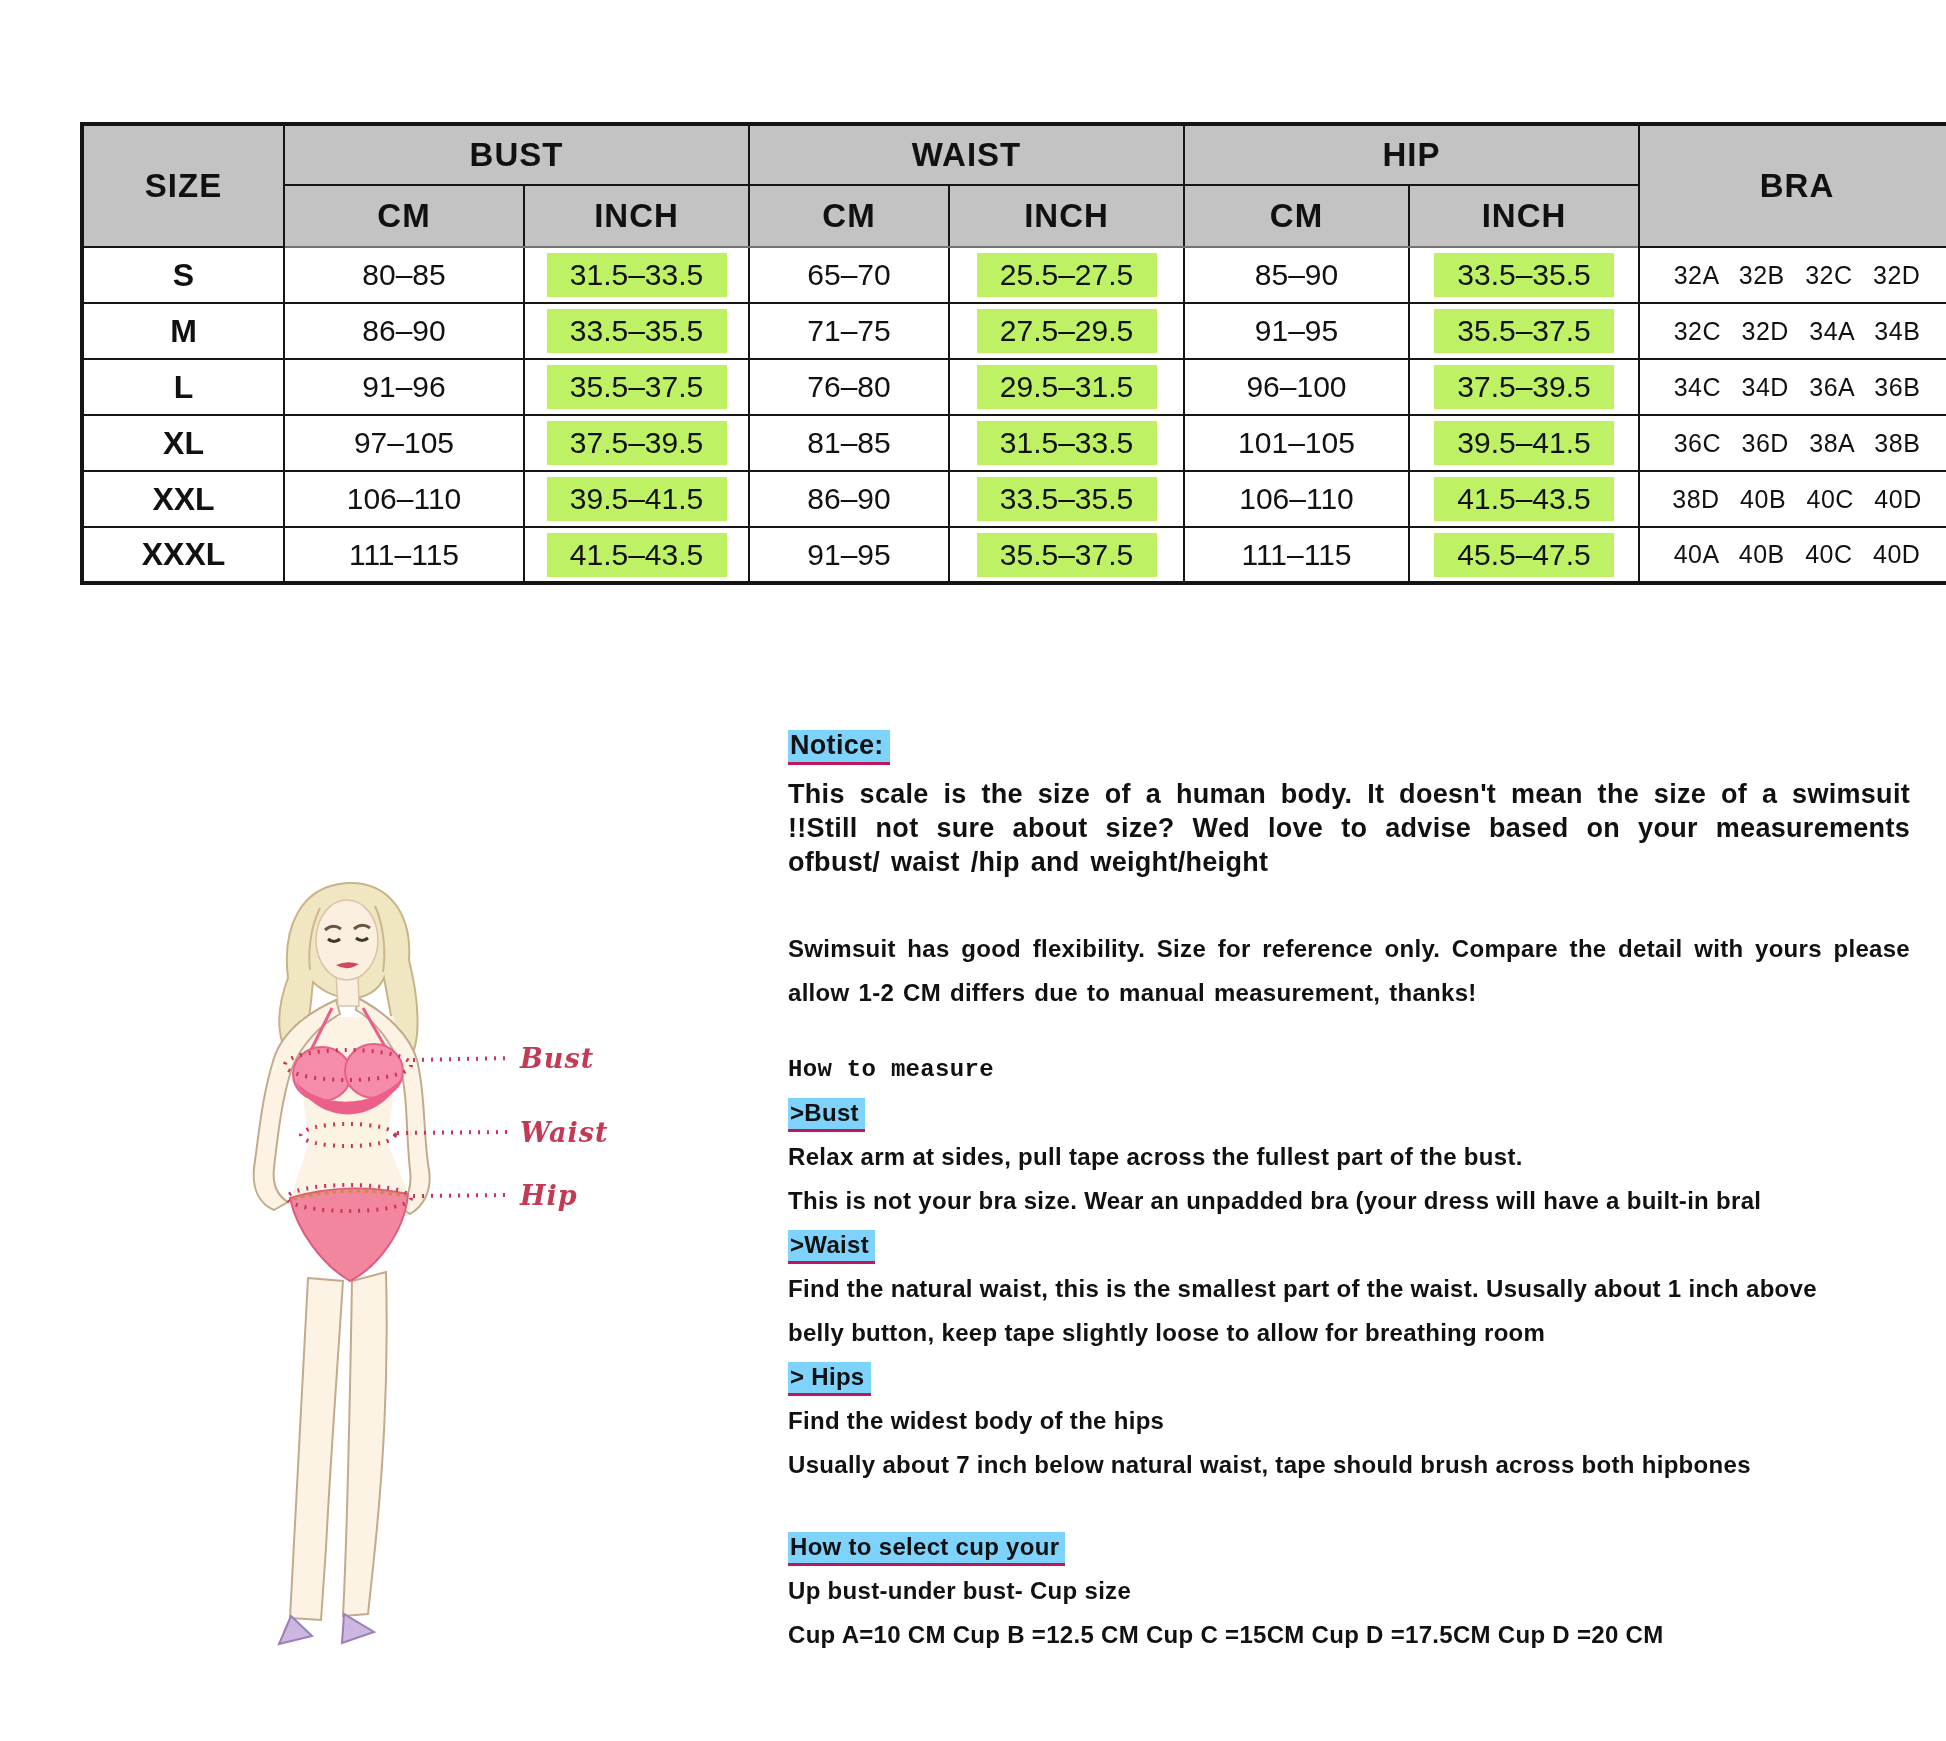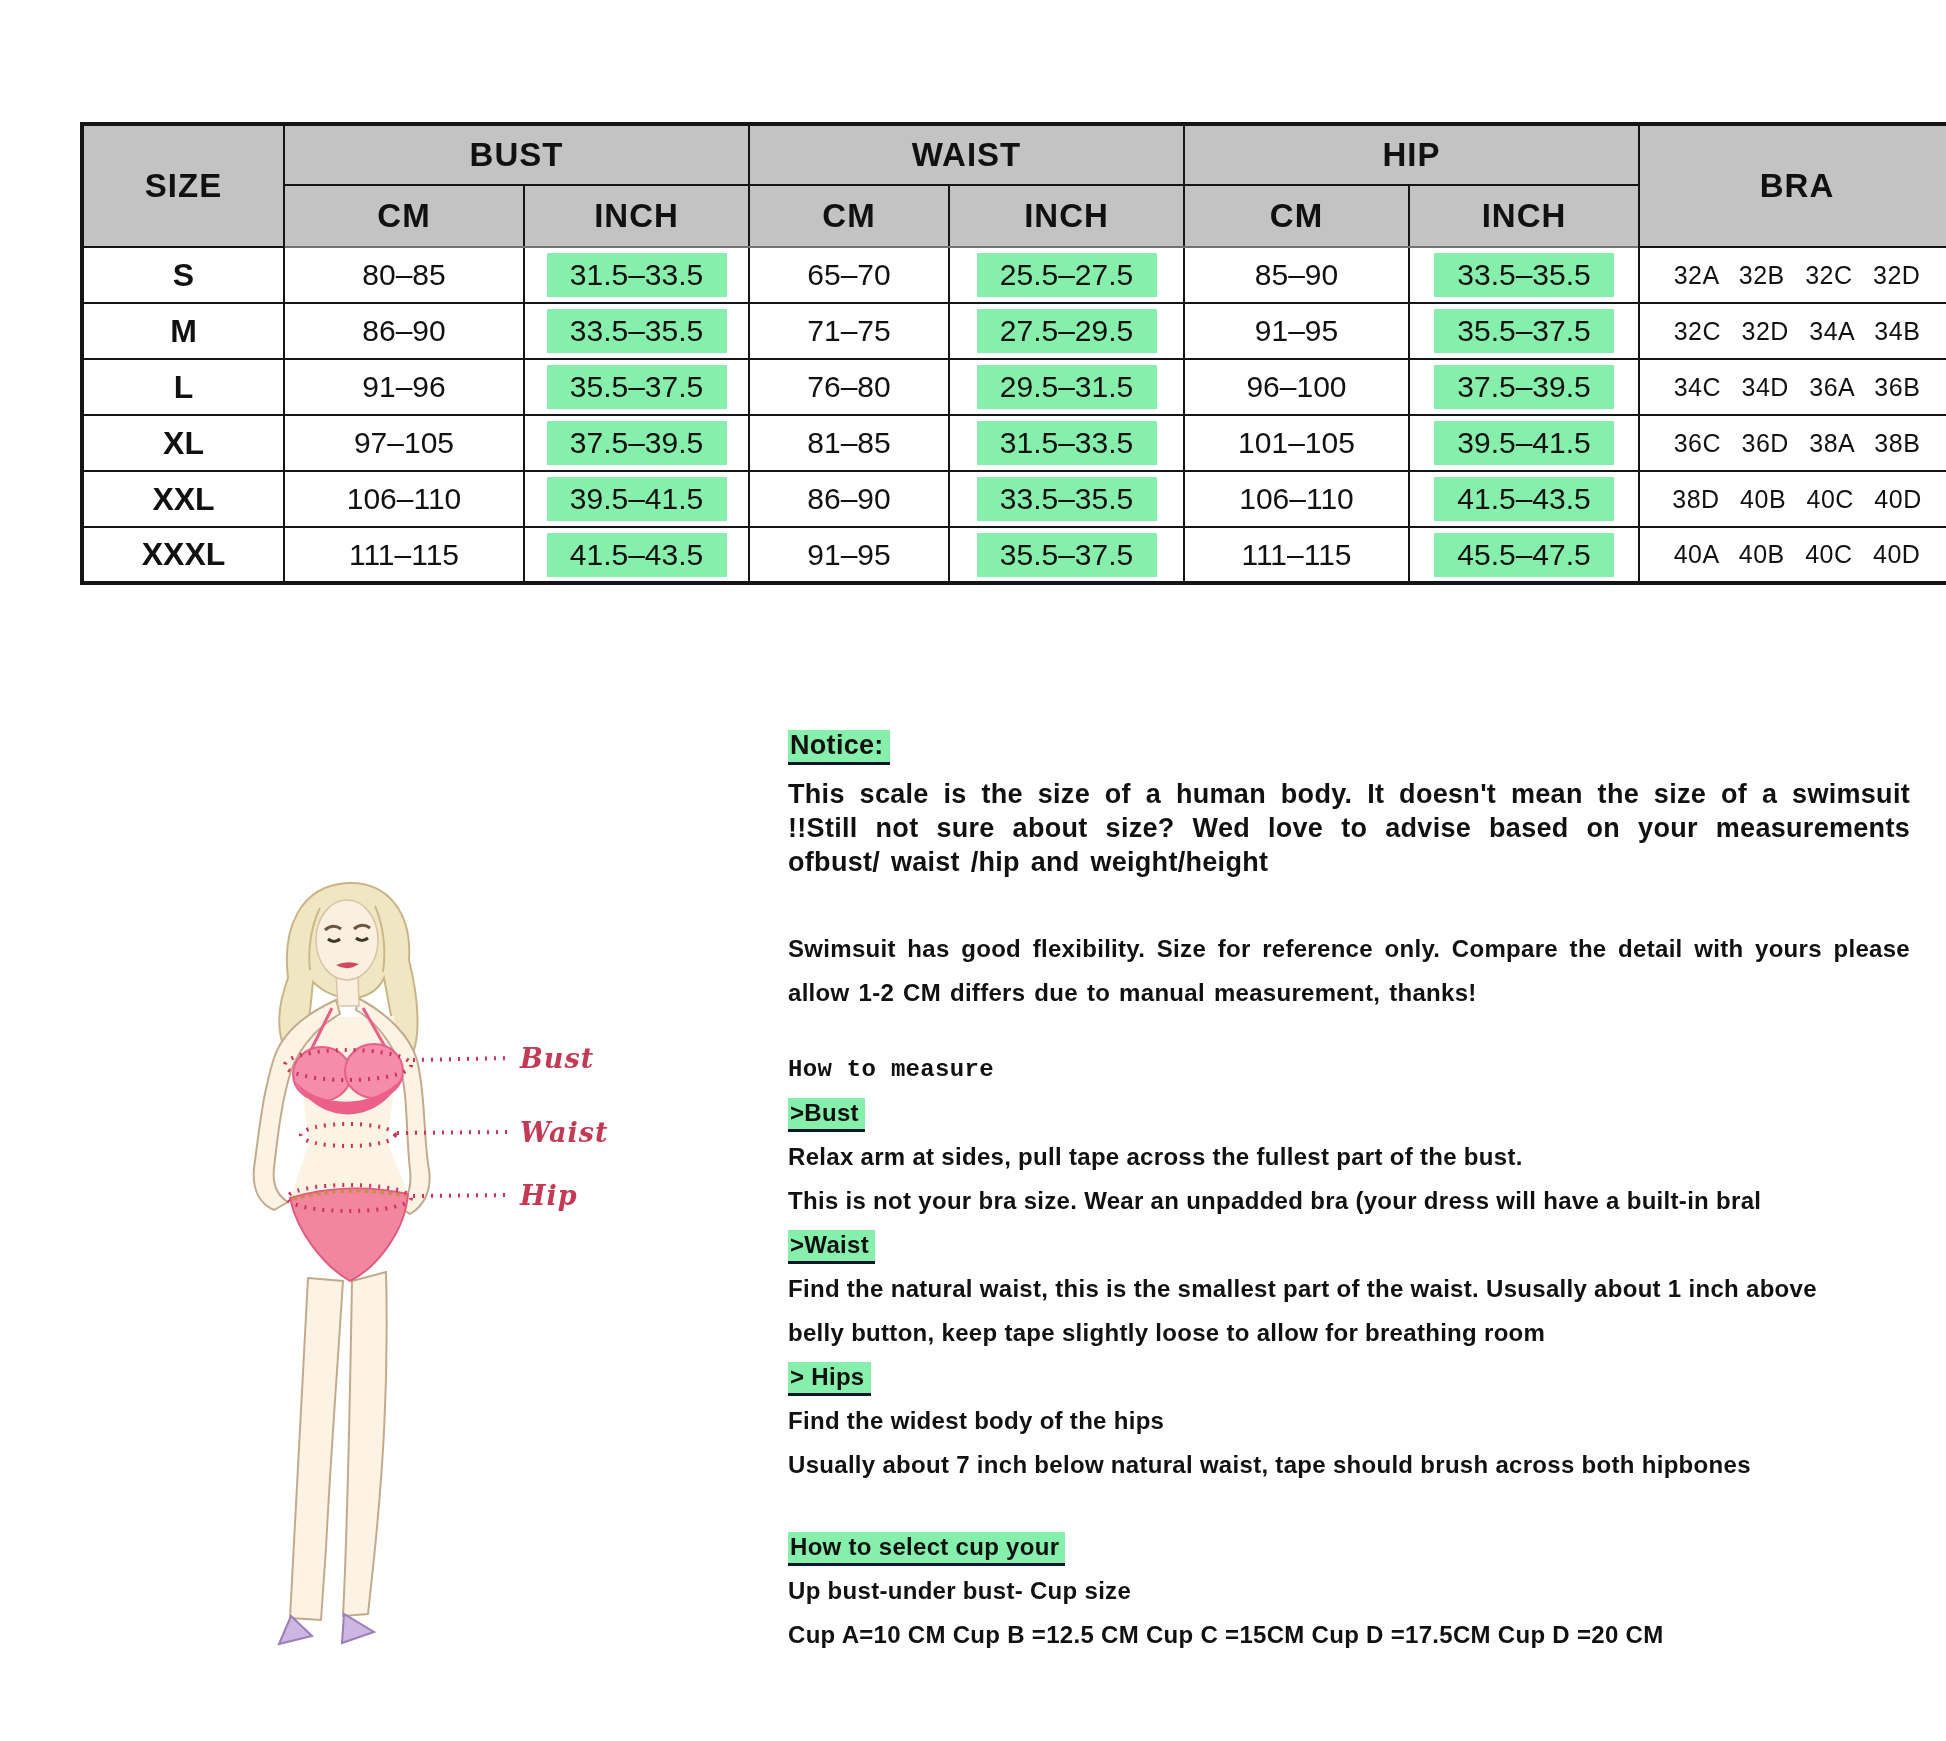--- a/index.html
+++ b/index.html
@@ -23,31 +23,31 @@
   .size-table thead th{
     background:#c3c3c3;font-weight:bold;font-size:33px;letter-spacing:1px;
   }
   .size-table thead tr.hdr1 th{height:58px;}
   .size-table thead tr.hdr2 th{height:60px;border-bottom:2px solid #737373;}
   .size-table tbody tr{height:56px;}
   .size-table tbody td{font-size:30px;font-weight:normal;}
   .size-table tbody td.size-cell{font-weight:bold;font-size:32px;}
   .size-table tbody td.bra-cell{font-size:25px;word-spacing:13px;letter-spacing:0.5px;}
   .size-table .shade{
-    display:inline-block;background:#86efac;padding:5px 10px;min-width:160px;
+    display:inline-block;background:#bef264;padding:5px 10px;min-width:160px;
   }
 
   
   .notice-col{
     position:absolute;left:788px;top:730px;width:1122px;
     font-weight:bold;letter-spacing:0.3px;
   }
   .hl{
-    display:inline-block;background:#86efac;padding:0 6px 1px 2px;
-    border-bottom:3px solid #0f172a;
+    display:inline-block;background:#7dd3fc;padding:0 6px 1px 2px;
+    border-bottom:3px solid #be185d;
   }
   .notice-heading{font-size:27px;margin:0 0 12px 0;}
   .para-big{
     font-size:27px;line-height:34px;margin:0 0 48px 0;text-align:justify;
     word-spacing:3px;
   }
   .para-med{
     font-size:24px;line-height:44px;margin:0 0 34px 0;text-align:justify;
     word-spacing:2px;
   }

